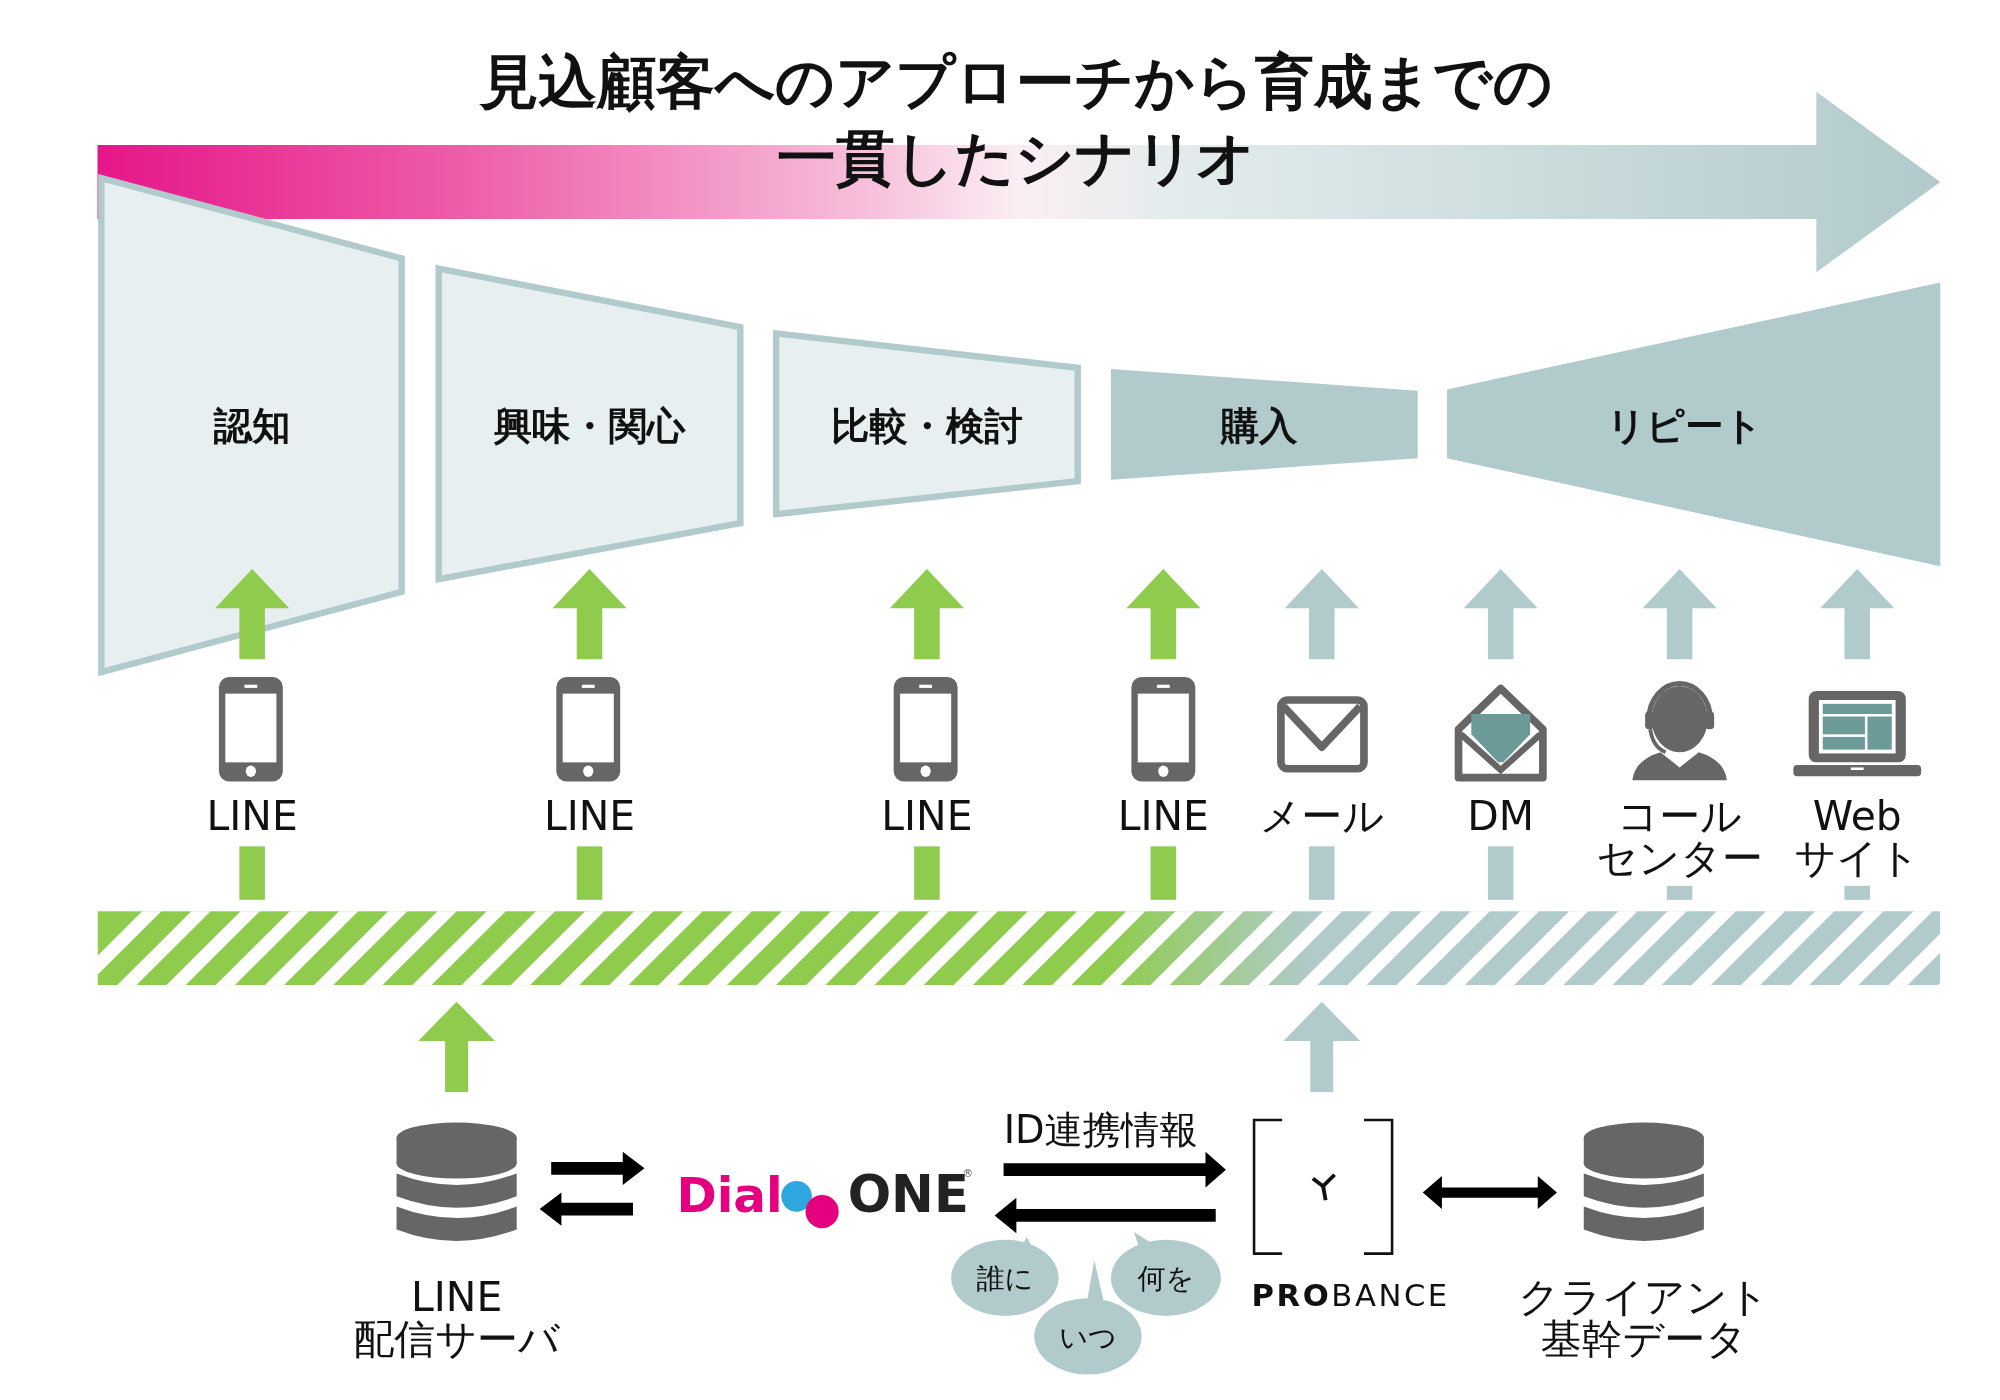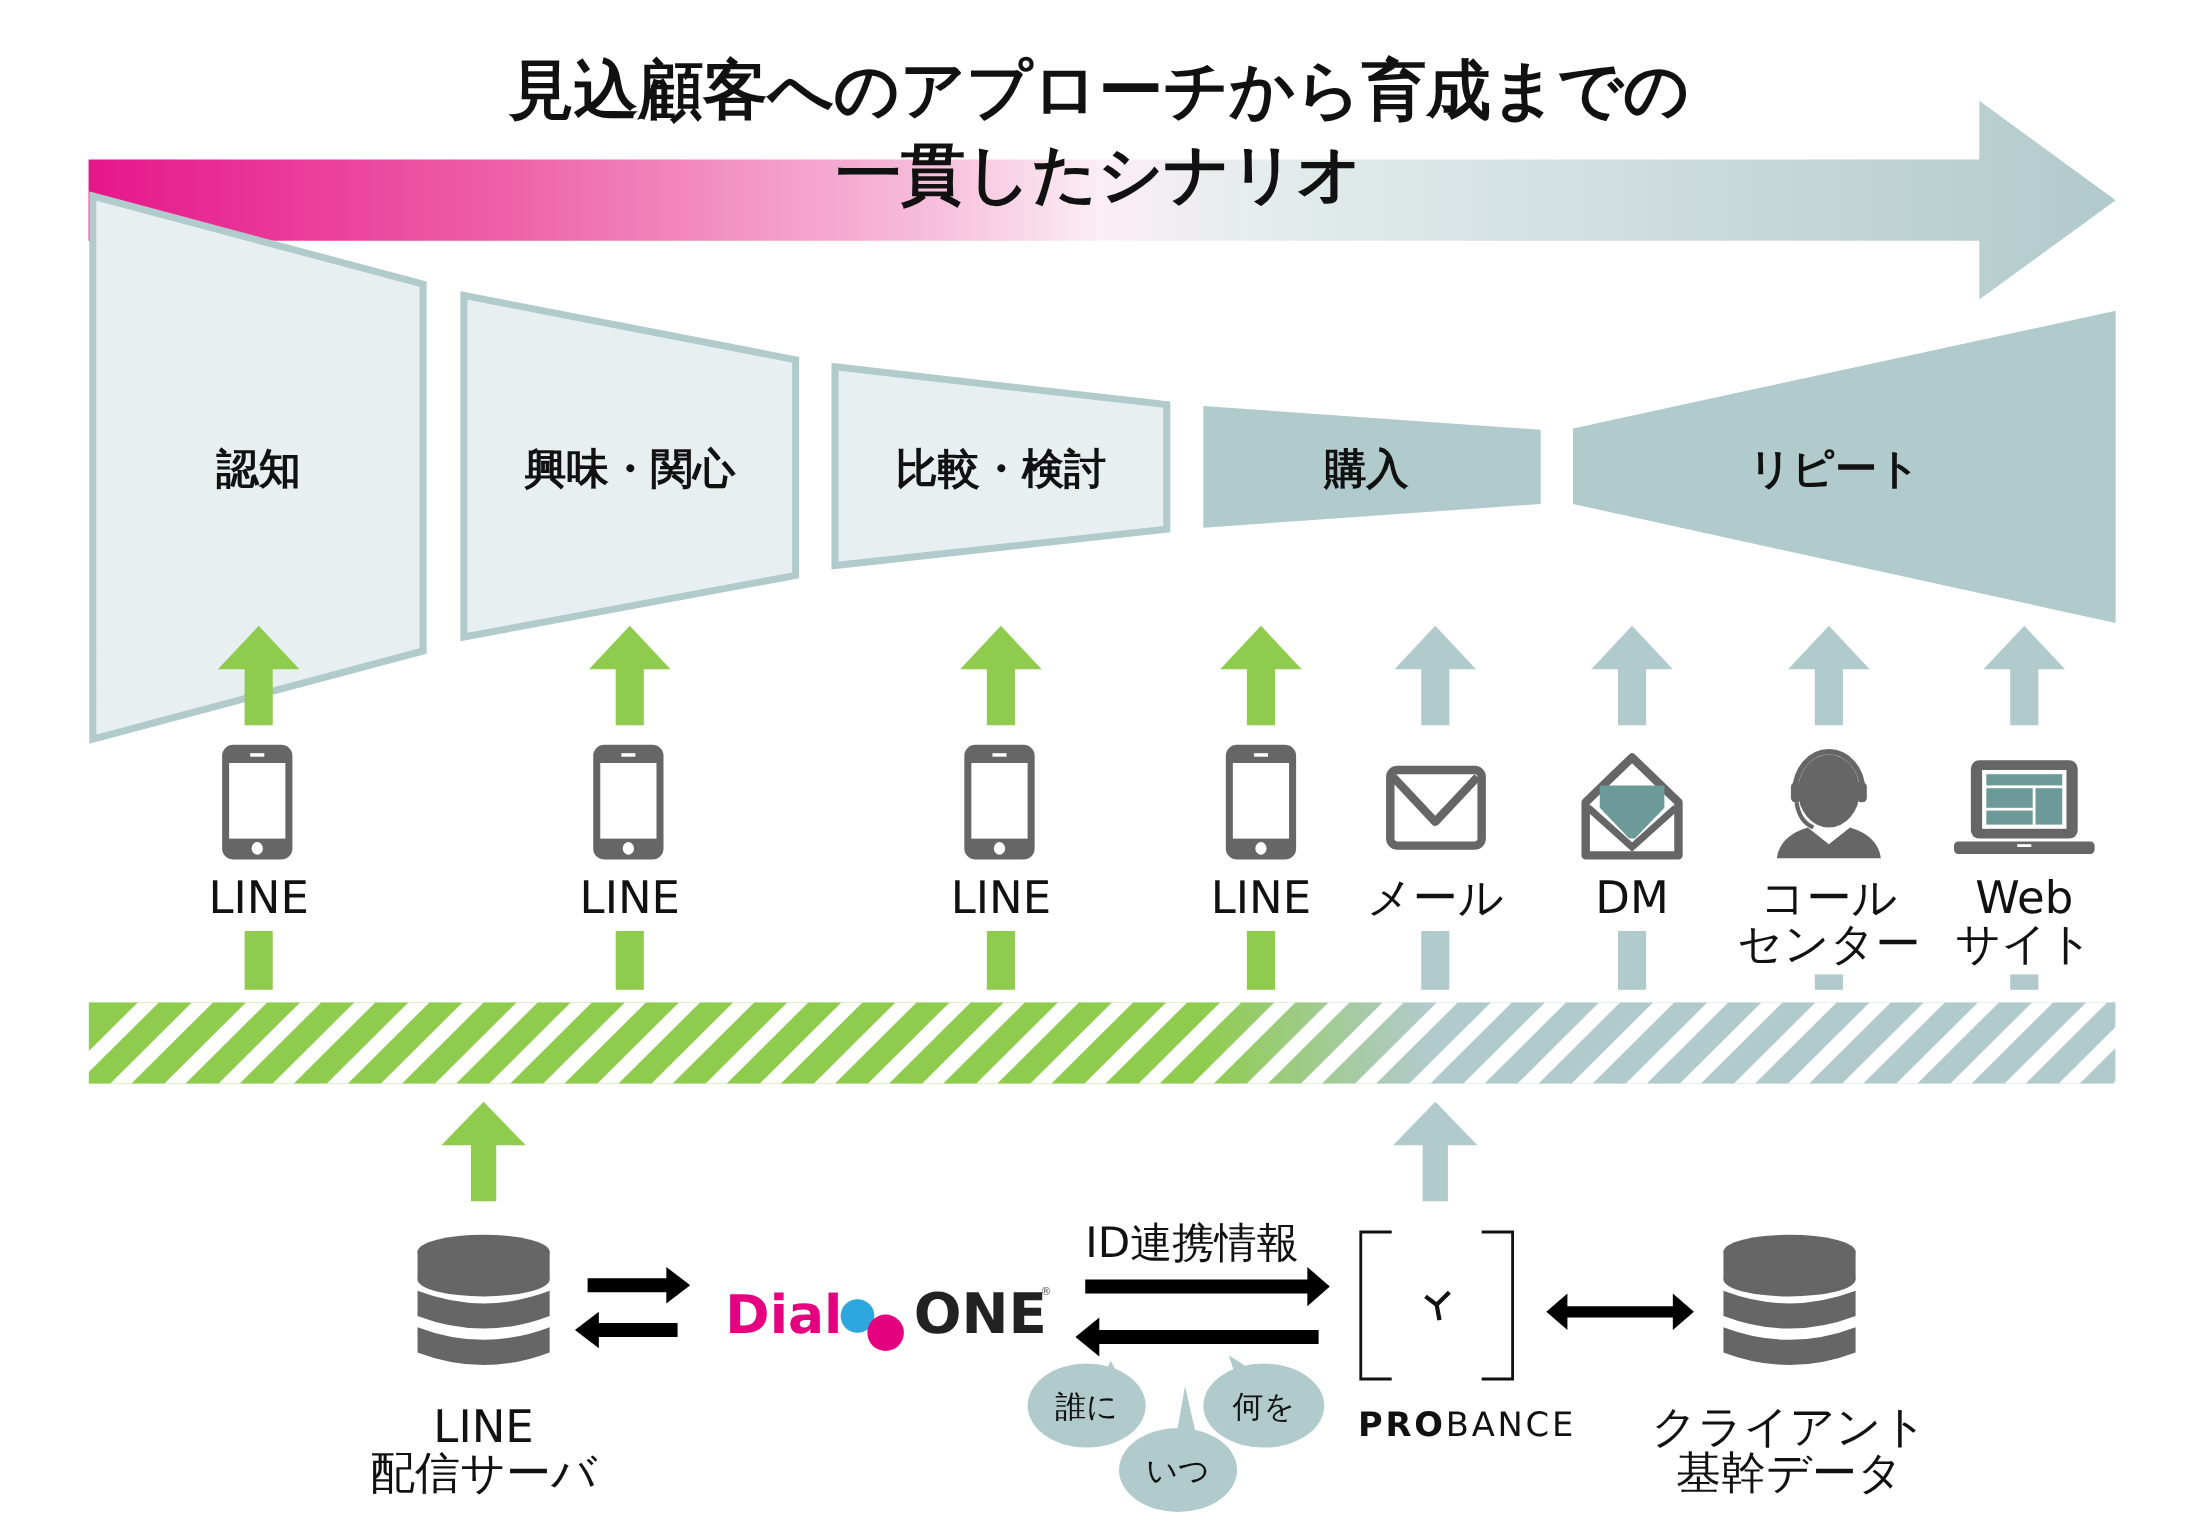--- a/index.html
+++ b/index.html
@@ -1,17 +1,17 @@
 <!DOCTYPE html>
 <html><head>
 <meta charset="utf-8">
 <style>
   html, body { margin: 0; padding: 0; background: #ffffff; }
   body { width: 2000px; height: 1400px; overflow: hidden; }
-  #stage { position: absolute; left: 0; top: 0; width: 1856px; height: 1400px; }
+  #stage { position: absolute; left: 17px; top: 0; width: 1856px; height: 1400px; }
   svg text { font-family: "DejaVu Sans", sans-serif; fill: #111; }
   .title { font-size: 46px; font-weight: bold; }
   .stage-label { font-size: 30px; font-weight: bold; }
   .channel-label { font-size: 32px; }
   .bottom-label { font-size: 32px; }
   .bubble-label { font-size: 22px; }
   .id-label { font-size: 30px; }
   .logo-dialog { font-size: 38px; font-weight: bold; }
   .logo-one { font-size: 40px; font-weight: bold; }
   .probance { font-size: 24px; letter-spacing: 2px; }

